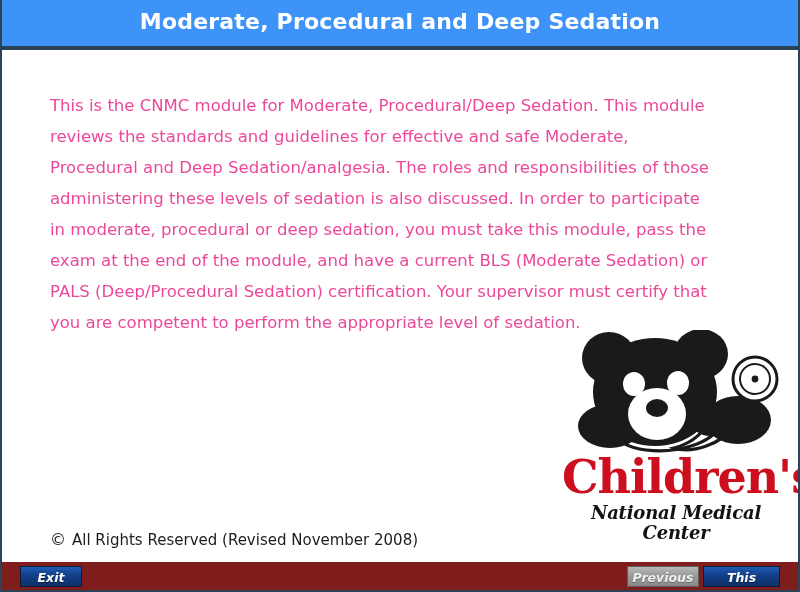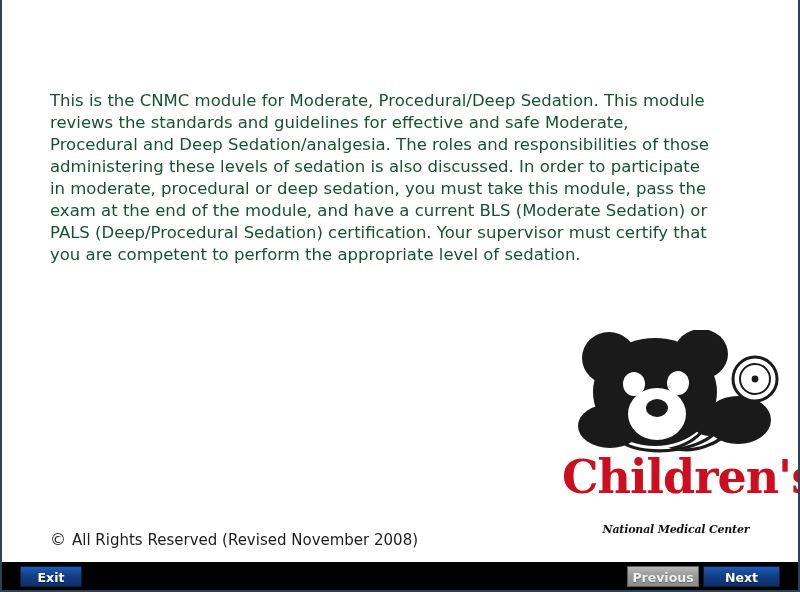--- a/index.html
+++ b/index.html
@@ -47,22 +47,22 @@
   }
 
   
   #intro-paragraph {
     position: absolute;
     left: 48px;
     top: 90px;
     width: 660px;
     font-family: "DejaVu Sans", sans-serif;
     font-size: 16.5px;
-    line-height: 22px;
-    color: #14532d;
+    line-height: 31px;
+    color: #ec4899;
   }
   #next-button-hint {
     position: absolute;
     left: 48px;
     top: 409px;
     font-family: "DejaVu Sans", sans-serif;
     font-size: 16.5px;
     line-height: 25px;
     color: #262626;
   }
@@ -108,39 +108,40 @@
     display: block;
     font-family: "DejaVu Serif", serif;
     font-weight: bold;
     font-size: 46px;
     line-height: 50px;
     color: #cc0e1e;
     letter-spacing: -1px;
   }
   #logo-word-secondary {
     display: block;
-    margin-top: 18px;
+    margin-top: 1px;
     font-family: "DejaVu Serif", serif;
     font-weight: bold;
     font-style: italic;
-    font-size: 11px;
+    font-size: 18px;
     line-height: 20px;
     color: #121212;
     letter-spacing: -0.2px;
   }
 
   
   #footer-bar {
     position: absolute;
     left: -2px;
     bottom: -2px;
     width: 800px;
     height: 30px;
-    background: #000000;
-    box-sizing: border-box;
+    background: #7f1d1d;
+    box-sizing: border-box;
+    font-style: italic;
   }
   .nav-button {
     position: absolute;
     top: 4px;
     height: 21px;
     line-height: 21px;
     text-align: center;
     font-family: "DejaVu Sans", sans-serif;
     font-size: 12.5px;
     font-weight: bold;
@@ -163,20 +164,23 @@
   }
   #exit-button   { left: 20px;  width: 62px; }
   #previous-button { left: 627px; width: 72px; }
   #next-button     { left: 703px; width: 77px; }
 </style>
 </head>
 <body>
 
 <div id="slide">
 
+  <div id="header">
+    <div id="header-title">Moderate, Procedural and Deep Sedation</div>
+  </div>
 
   <div id="intro-paragraph">This is the CNMC module for Moderate, Procedural/Deep Sedation. This module reviews the standards and guidelines for effective and safe Moderate, Procedural and Deep Sedation/analgesia. The roles and responsibilities of those administering these levels of sedation is also discussed. In order to participate in moderate, procedural or deep sedation, you must take this module, pass the exam at the end of the module, and have a current BLS (Moderate Sedation) or PALS (Deep/Procedural Sedation) certification. Your supervisor must certify that you are competent to perform the appropriate level of sedation.</div>
 
 
   <div id="copyright-line">
     <span id="copyright-symbol">©</span>
     <span>All Rights Reserved (Revised November 2008)</span>
   </div>
 
   <div id="logo">
@@ -211,16 +215,16 @@
     </svg>
     <div id="logo-wordmark">
       <span id="logo-word-primary">Children's</span>
       <span id="logo-word-secondary">National Medical Center</span>
     </div>
   </div>
 
   <div id="footer-bar">
     <div id="exit-button" class="nav-button blue">Exit</div>
     <div id="previous-button" class="nav-button disabled">Previous</div>
-    <div id="next-button" class="nav-button blue">Next</div>
+    <div id="next-button" class="nav-button blue">This</div>
   </div>
 
 </div>
 
 </body></html>

